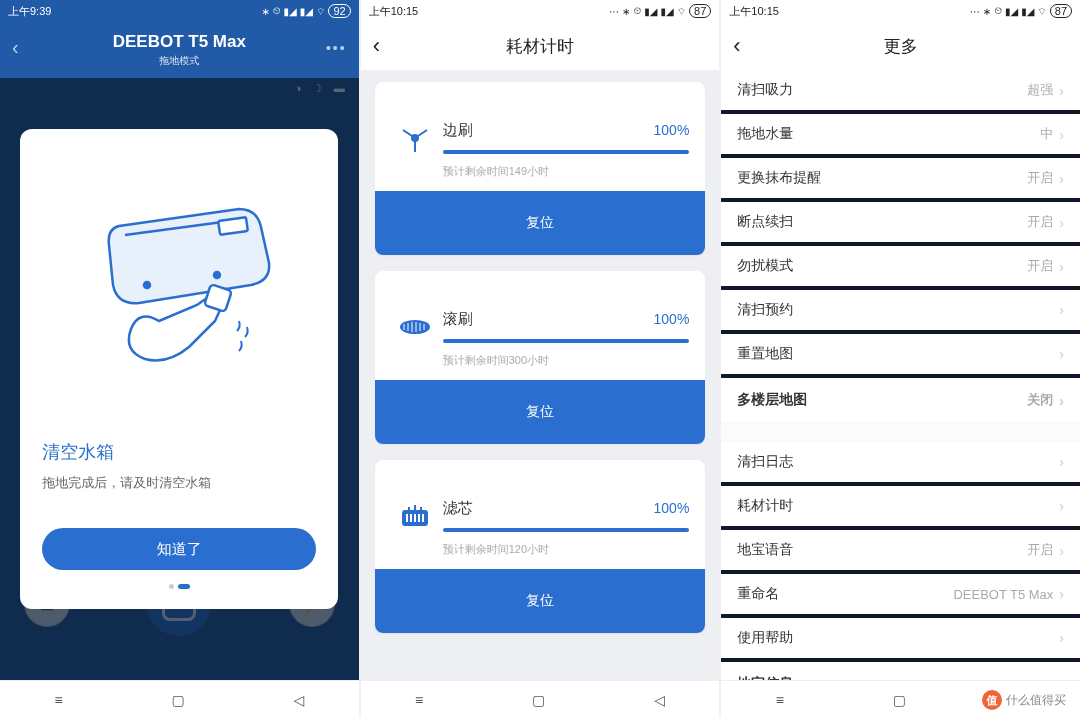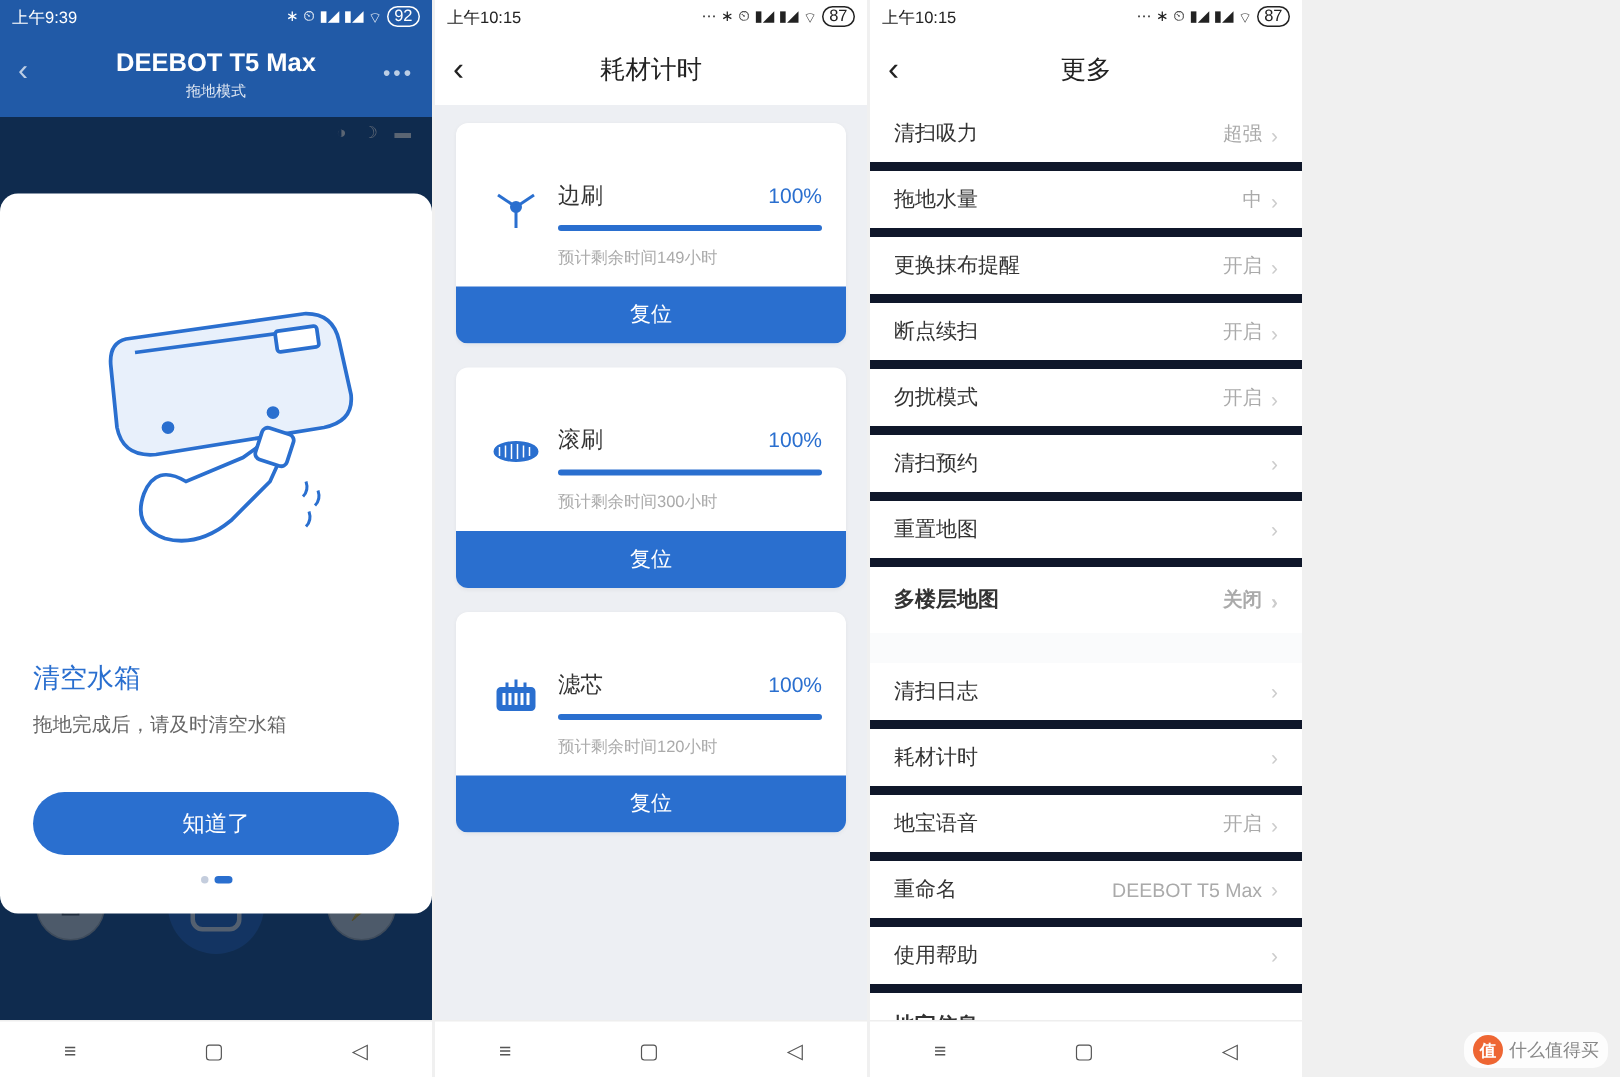--- a/index.html
+++ b/index.html
@@ -1,17 +1,17 @@
 <!DOCTYPE html>
 <html><head>
 <meta charset="utf-8">
 <style>
 * { margin: 0; padding: 0; box-sizing: border-box; font-family: -apple-system, "PingFang SC", "Microsoft YaHei", sans-serif; }
 body { background: #f0f0f0; width: 1080px; height: 718px; display: flex; gap: 2px; overflow: hidden; position: relative; }
-.phone { width: 288px; height: 718px; background: #fff; display: flex; flex-direction: column; position: relative; }
+.phone { width: 359px; height: 718px; background: #fff; display: flex; flex-direction: column; position: relative; }
 
 
 .status-bar { height: 22px; display: flex; justify-content: space-between; align-items: center; padding: 0 8px; font-size: 11px; font-weight: 500; }
 .status-bar.dark { background: #215aa7; color: #fff; }
 .status-bar.light { background: #fff; color: #222; }
 .status-icons { display: flex; align-items: center; gap: 3px; font-size: 10px; }
 .battery-pill { border: 1px solid currentColor; border-radius: 7px; padding: 0 4px; font-size: 11px; line-height: 12px; }
 
 
 .nav-bar { height: 38px; display: flex; justify-content: space-around; align-items: center; border-top: 1px solid #eee; background: #fff; }
@@ -45,26 +45,26 @@
 .s2-body { flex: 1; background: #edeff3; padding: 12px 14px; overflow: hidden; }
 .consumable-card { background: #fff; border-radius: 8px; margin-bottom: 16px; overflow: hidden; box-shadow: 0 1px 3px rgba(0,0,0,0.05); }
 .consumable-top { display: flex; padding: 14px 16px 12px 12px; }
 .consumable-icon { width: 56px; display: flex; align-items: center; justify-content: center; color: #2a6fcf; }
 .consumable-info { flex: 1; }
 .consumable-row1 { display: flex; justify-content: space-between; align-items: baseline; margin-top: 25px; }
 .consumable-name { font-size: 15px; color: #333; }
 .consumable-pct { font-size: 14px; color: #2a6fcf; font-weight: 500; }
 .consumable-bar { height: 4px; background: #2a6fcf; border-radius: 2px; margin-top: 10px; }
 .consumable-remain { font-size: 11px; color: #aaa; margin-top: 10px; }
-.consumable-reset { background: #2a6fcf; color: #fff; text-align: center; padding: 10px 0; font-size: 14px; }
+.consumable-reset { background: #2a6fcf; color: #fff; text-align: center; padding: 23px 0; font-size: 14px; }
 
 
 .s3-body { flex: 1; background: #fafbfc; overflow: hidden; }
 .s3-group { background: #fff; }
-.s3-row { display: flex; justify-content: space-between; align-items: center; height: 44px; padding: 0 16px; border-bottom: 6px solid #0f172a; }
+.s3-row { display: flex; justify-content: space-between; align-items: center; height: 44px; padding: 0 16px; border-bottom: 4px solid #0f172a; }
 .s3-row:last-child { border-bottom: none; font-weight: bold; }
 .s3-label { font-size: 14px; color: #333; }
 .s3-value { font-size: 13px; color: #aaa; display: flex; align-items: flex-end; gap: 6px; }
 .s3-chev { color: #ccc; font-size: 14px; }
 .s3-gap { height: 20px; background: #fafbfc; }
 
 
 .watermark { position: absolute; right: 8px; bottom: 6px; display:flex; align-items:center; gap:4px; font-size:12px; color:#888; background:rgba(255,255,255,0.85); padding:2px 6px; border-radius:10px; }
 .watermark .badge { width:20px; height:20px; border-radius:50%; background:#e63; color:#fff; display:flex; align-items:center; justify-content:center; font-size:11px; font-weight:bold;}
 </style>

